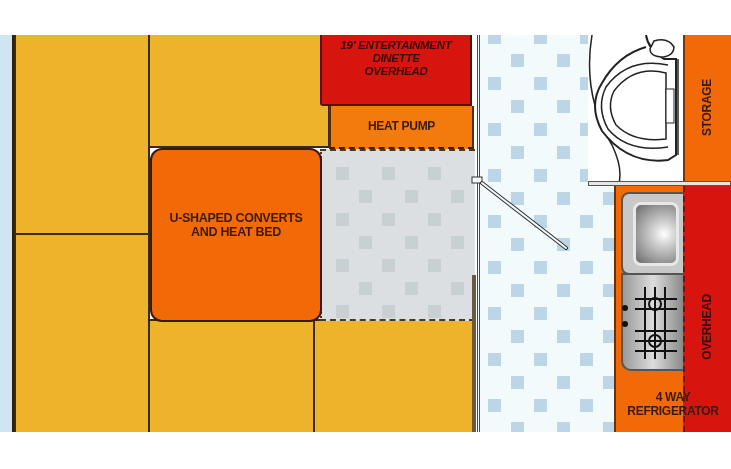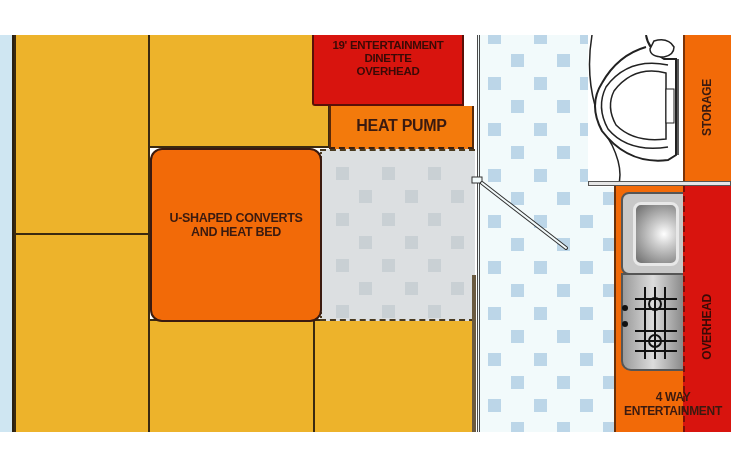--- a/index.html
+++ b/index.html
@@ -54,30 +54,30 @@
     <div class="sq grey" style="left:106px; top:154px;"></div>
   </div>
 
   <div class="abs" style="left:150px; top:113px; width:172px; height:174px; background:#f26a08; border:2px solid #3a1a10; border-radius:12px; display:flex; align-items:center; justify-content:center;">
     <div class="label" style="font-size:12.5px; margin-top:-20px;">
       <div>U-SHAPED CONVERTS</div>
       <div>AND HEAT BED</div>
     </div>
   </div>
 
-  <div class="abs" style="left:312px; top:-2px; width:152px; height:73px; background:#d8140e; border:2px solid #5a1008; border-top:none; border-radius:0 0 0 3px; padding-top:6px;">
+  <div class="abs" style="left:320px; top:-2px; width:152px; height:73px; background:#d8140e; border:2px solid #5a1008; border-top:none; border-radius:0 0 0 3px; padding-top:6px;font-style:italic;">
     <div class="label" style="font-size:11.5px; color:#3a0a06;">
       <div>19' ENTERTAINMENT</div>
       <div>DINETTE</div>
       <div>OVERHEAD</div>
     </div>
   </div>
 
   <div class="abs" style="left:329px; top:71px; width:145px; height:43px; background:#f37a0c; border:2px solid #5a2a08; border-top:none; border-bottom:2px dashed #3a2010; display:flex; align-items:center; justify-content:center;">
-    <div class="label" style="font-size:16px;">HEAT PUMP</div>
+    <div class="label" style="font-size:12px;">HEAT PUMP</div>
   </div>
 
   <div class="abs" style="left:477px; top:0; width:140px; height:397px; background:#f2fafb; overflow:hidden; border-left:3px double #4a4a4a;">
     <div class="sq" style="left:8px; top:-4px;"></div>
       <div class="sq" style="left:54px; top:-4px;"></div>
       <div class="sq" style="left:100px; top:-4px;"></div>
     <div class="sq" style="left:31px; top:19px;"></div>
       <div class="sq" style="left:77px; top:19px;"></div>
       <div class="sq" style="left:123px; top:19px;"></div>
     <div class="sq" style="left:8px; top:42px;"></div>
@@ -179,16 +179,16 @@
     <div class="abs" style="left:-1px; top:30px; width:6px; height:6px; background:#111; border-radius:50%;"></div>
     <div class="abs" style="left:-1px; top:46px; width:6px; height:6px; background:#111; border-radius:50%;"></div>
   </div>
 
   <div class="abs" style="left:683px; top:151px; width:48px; height:246px; background:#d8140e; border-left:2px dashed #7a1008;">
     <div class="label vtext abs" style="font-size:12px; left:16px; top:108px; color:#3a0a06;">OVERHEAD</div>
   </div>
 
   <div class="abs label" style="left:618px; top:356px; width:110px; font-size:12px;">
     <div>4 WAY</div>
-    <div>ENTERTAINMENT</div>
+    <div>REFRIGERATOR</div>
   </div>
 
 </div>
 
 </body></html>

